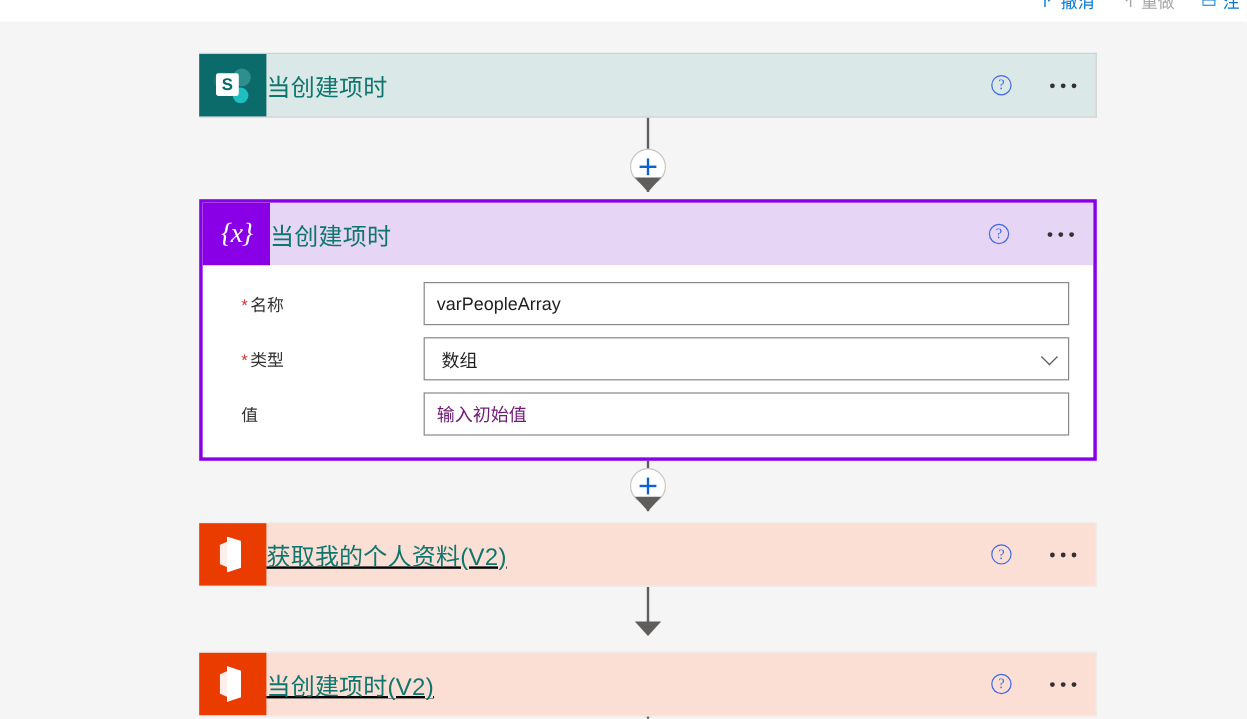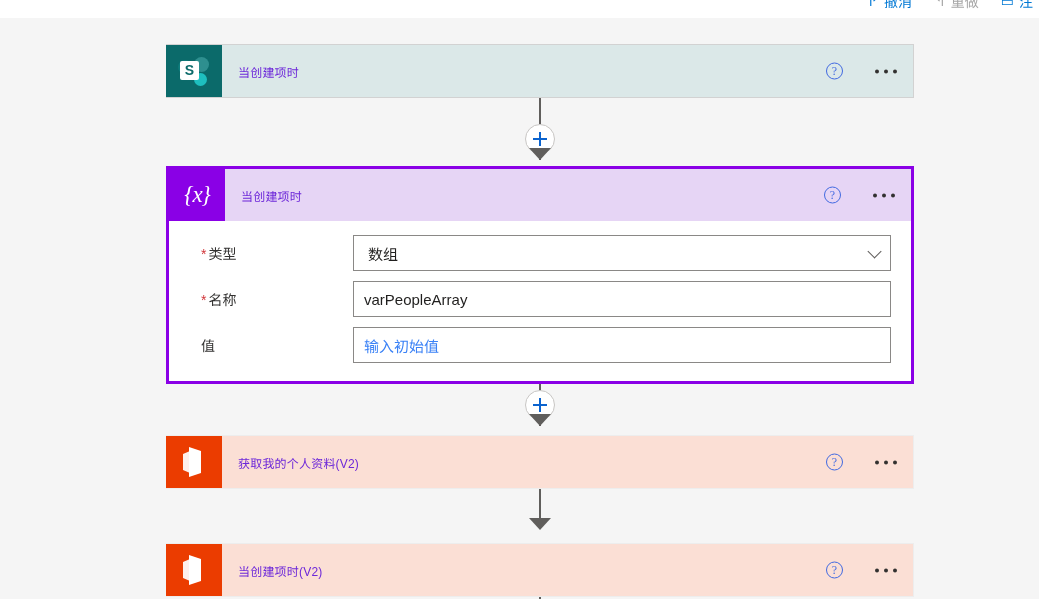--- a/index.html
+++ b/index.html
@@ -71,23 +71,23 @@
   }
   .card-ico {
     width: 56px;
     height: 52px;
     flex: 0 0 56px;
     display: flex;
     align-items: center;
     justify-content: center;
   }
   .card-title {
-    font-size: 12px;
-    color: #6d28d9;
-    padding-left: 16px;
+    font-size: 20px;
+    color: #0f766e;
+    padding-left: 0;
     letter-spacing: .2px;
     white-space: nowrap;
   }
   .card-actions {
     position: absolute;
     right: 14px;
     top: 50%;
     transform: translateY(-50%);
     display: flex;
     align-items: center;
@@ -189,39 +189,40 @@
     background: #ffffff;
     box-sizing: border-box;
     display: flex;
     align-items: center;
     padding: 0 10px;
     font-size: 15px;
     color: #201f1e;
     position: relative;
   }
   .finput.sel { padding-left: 14px; }
-  .finput .ph { color: #3b82f6; }
+  .finput .ph { color: #701a75; font-family: Liberation Mono, monospace; }
   .chev {
     position: absolute;
     right: 14px;
     top: 50%;
     transform: translateY(-50%);
     width: 9px; height: 9px;
     border-right: 1.3px solid #605e5c;
     border-bottom: 1.3px solid #605e5c;
     transform-origin: center;
     margin-top: -3px;
     rotate: 45deg;
   }
 
   
   .card-o .card-head {
     background: #fbdfd5;
     border: 1px solid #ededed;
     border-left: none;
+    text-decoration: underline;
   }
   .card-o .card-ico { background: #eb3c00; }
   #card-profile { top: 417px; }
   #card-manager { top: 525px; }
   .o365 {
     width: 28px; height: 30px;
     position: relative;
   }
   .o365 .pg {
     position: absolute;
@@ -347,34 +348,34 @@
             <i></i>
             <i></i>
           </div>
       </div>
     </div>
 
     <div class="card-body">
 
       <div class="frow">
         <div class="flabel">
+          <span class="req">*</span><span>名称</span>
+        </div>
+        <div class="finput">
+          <span>varPeopleArray</span>
+        </div>
+      </div>
+
+      <div class="frow">
+        <div class="flabel">
           <span class="req">*</span><span>类型</span>
         </div>
         <div class="finput sel">
           <span>数组</span>
           <span class="chev"></span>
-        </div>
-      </div>
-
-      <div class="frow">
-        <div class="flabel">
-          <span class="req">*</span><span>名称</span>
-        </div>
-        <div class="finput">
-          <span>varPeopleArray</span>
         </div>
       </div>
 
       <div class="frow">
         <div class="flabel">
           <span>值</span>
         </div>
         <div class="finput">
           <span class="ph">输入初始值</span>
         </div>

